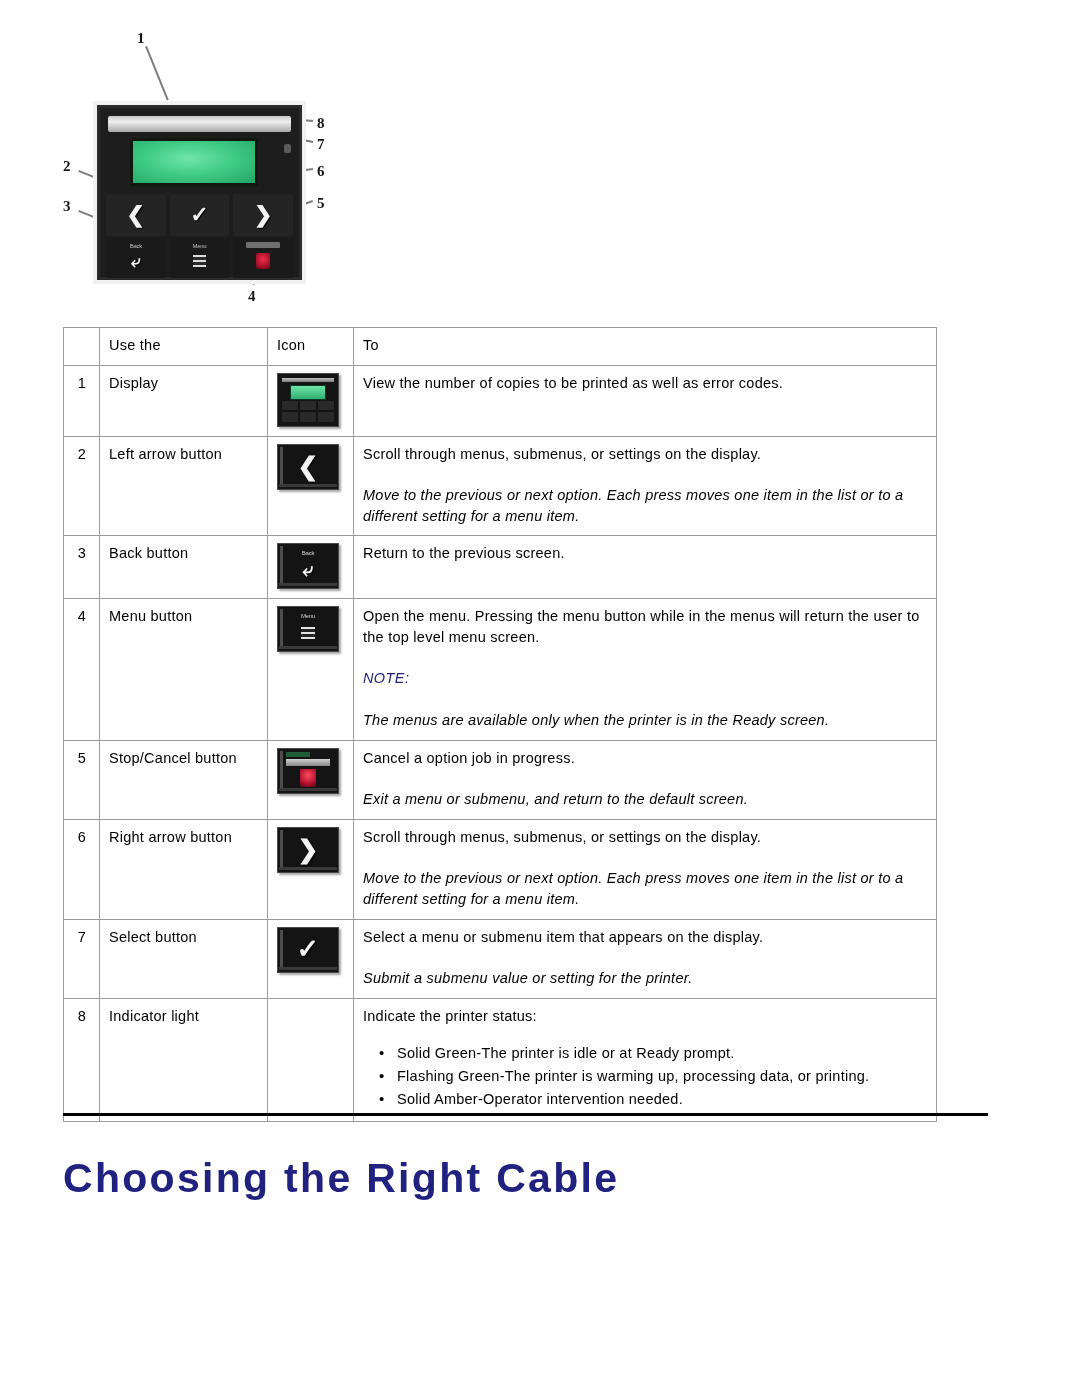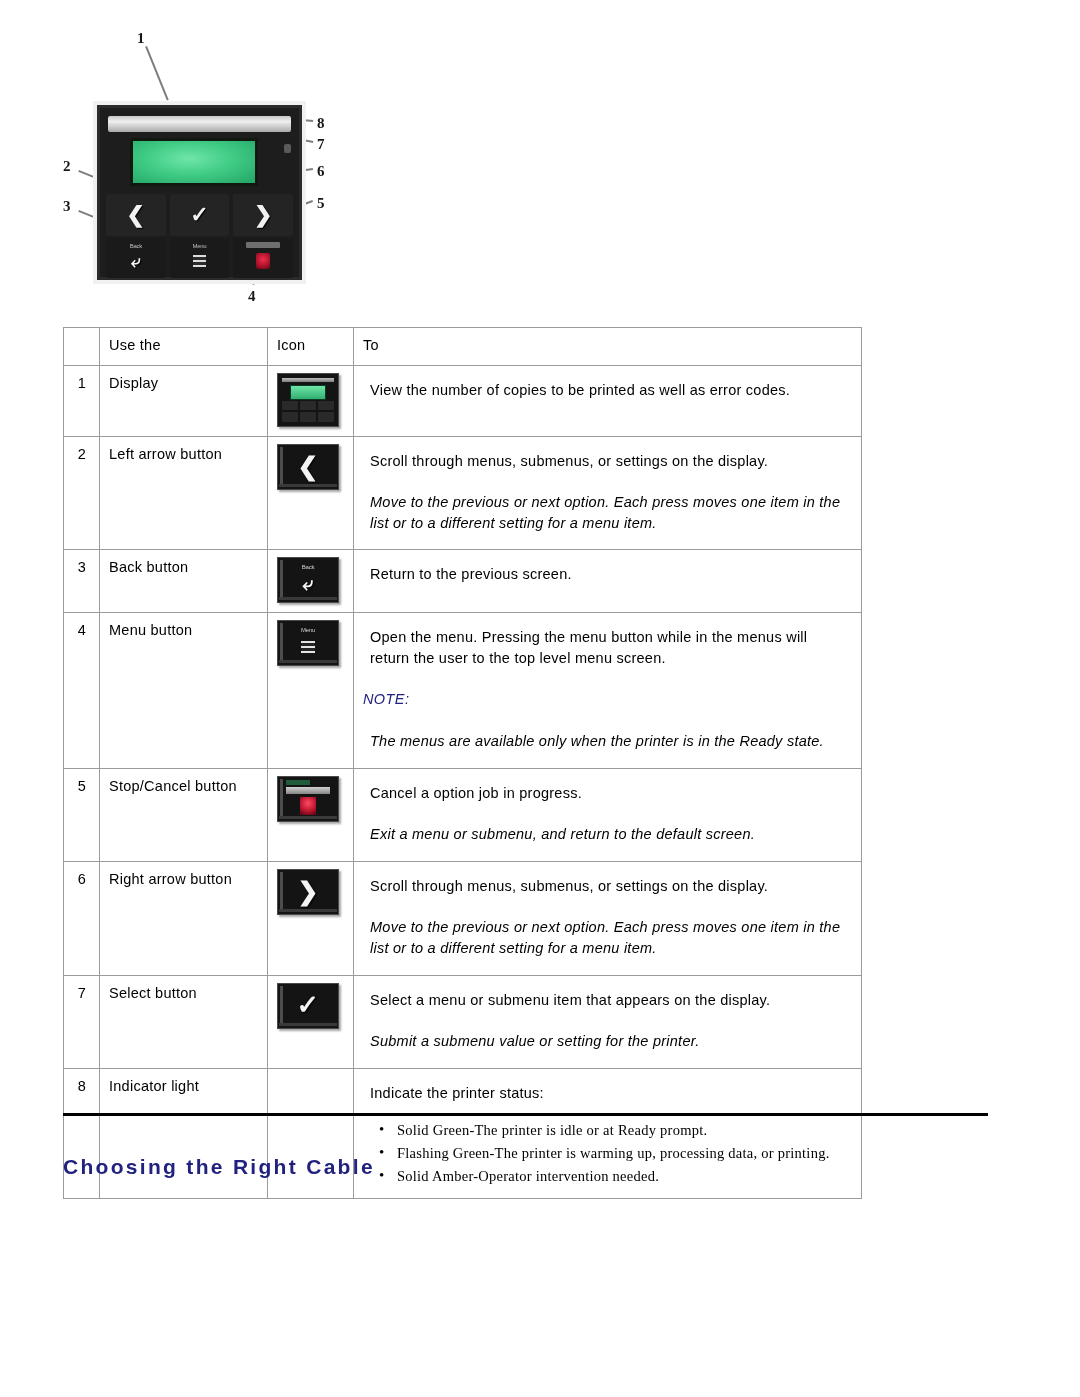--- a/index.html
+++ b/index.html
@@ -140,53 +140,52 @@
     height: 0;
     border-top: 2px solid #7d7d7d;
     transform-origin: 0 0;
   }
 
   
   #spec-table {
     position: absolute;
     left: 63px;
     top: 327px;
-    width: 799px;
+    width: 874px;
     border-collapse: collapse;
     font-size: 14.5px;
     background: #ffffff;
   }
   #spec-table td {
     border: 1px solid #9b9b9b;
     vertical-align: top;
     padding: 7px 8px 9px 9px;
     line-height: 1.42;
     letter-spacing: 0.25px;
   }
   .col-num   { width: 18px; text-align: center; padding-left: 4px; padding-right: 4px; }
   .col-use   { width: 150px; }
   .col-icon  { width: 68px; padding: 6px 6px 8px 6px; }
   .col-to    { width: auto; }
 
   .hdr td { padding-top: 9px; padding-bottom: 11px; }
 
-  .para { margin: 7px; }
+  .para { margin: 0; }
   .para + .para { margin-top: 21px; font-style: italic; }
   .note-label {
     color: #212180;
     margin: 28px 0 0 0;
     letter-spacing: 0.4px;
   }
   .note-body { margin-top: 20px; }
 
   ul.statuslist {
     margin: 17px 0 2px 0;
     padding-left: 34px;
     list-style: none;
-    font-family: Liberation Serif, serif;
   }
   ul.statuslist li {
     position: relative;
     margin-bottom: 2px;
     line-height: 1.45;
   }
   ul.statuslist li::before {
     content: "\2022";
     position: absolute;
     left: -18px;
@@ -283,21 +282,21 @@
     left: 63px;
     top: 1113px;
     width: 925px;
     height: 0;
     border-top: 3px solid #000000;
   }
   #section-heading {
     position: absolute;
     left: 63px;
     top: 1155px;
-    font-size: 21px;
+    font-size: 41px;
     font-weight: bold;
     color: #212180;
     letter-spacing: 2.3px;
     white-space: nowrap;
   }
 </style>
 </head>
 <body>
 
 <div id="panel-figure">
@@ -430,21 +429,21 @@
             <span class="bottomline"></span>
           <span class="caption">Menu</span>
           <span class="gl">
               <span class="mini-grid"></span>
             </span>
         </div>
       </td>
       <td class="col-to">
         <p class="para">Open the menu. Pressing the menu button while in the menus will return the user to the top level menu screen.</p>
         <p class="para note-label">NOTE:</p>
-        <p class="para note-body">The menus are available only when the printer is in the Ready state.</p>
+        <p class="para note-body">The menus are available only when the printer is in the Ready screen.</p>
       </td>
     </tr>
 
     <tr>
       <td class="col-num">5</td>
       <td class="col-use">Stop/Cancel button</td>
       <td class="col-icon">
         <div class="thumb thumb-cancel">
           <span class="edge"></span>
             <span class="bottomline"></span>

